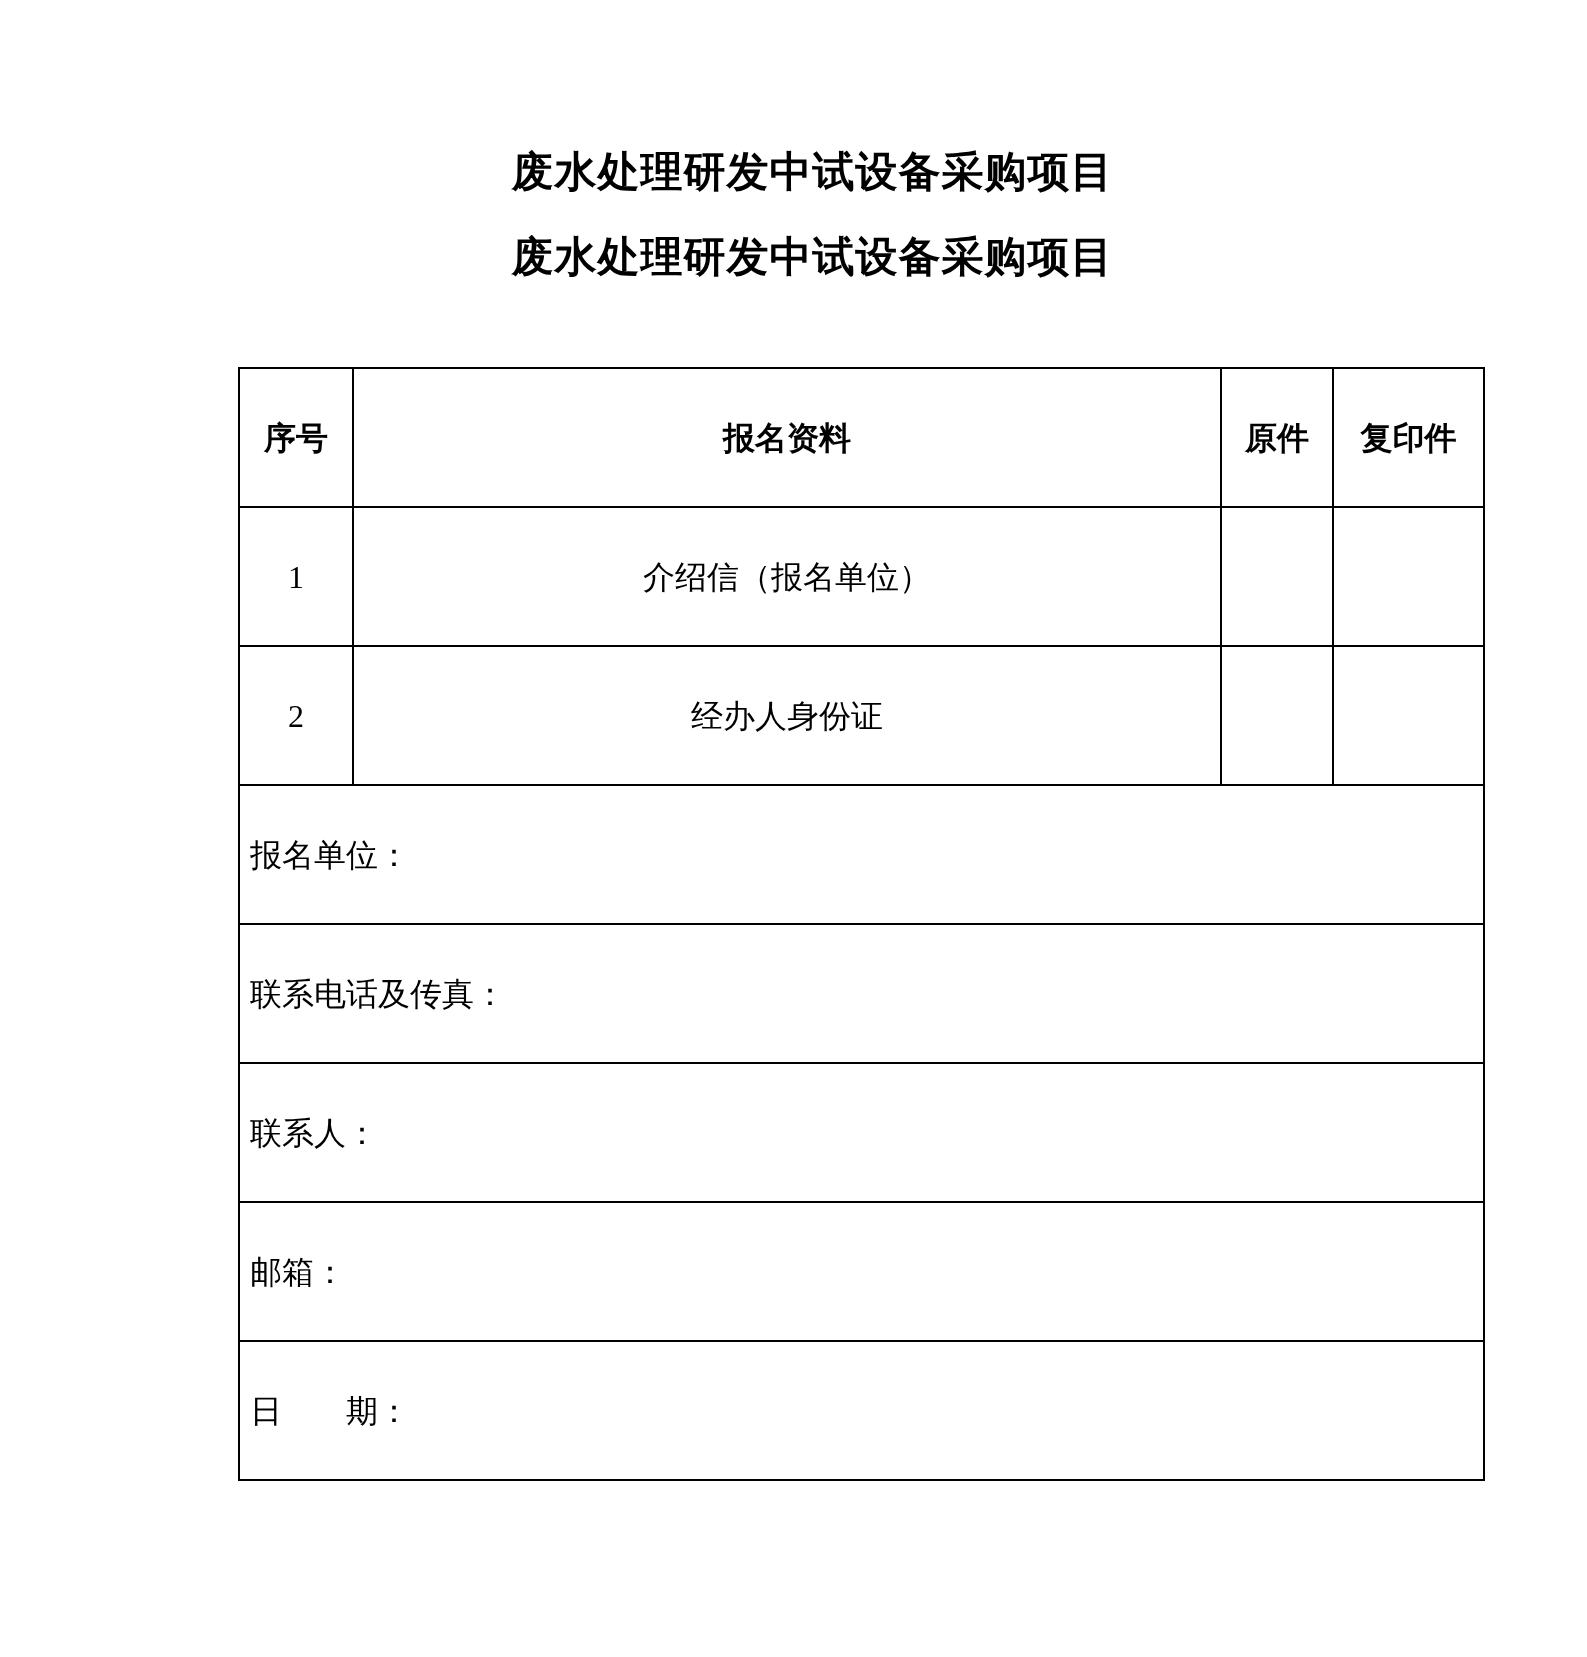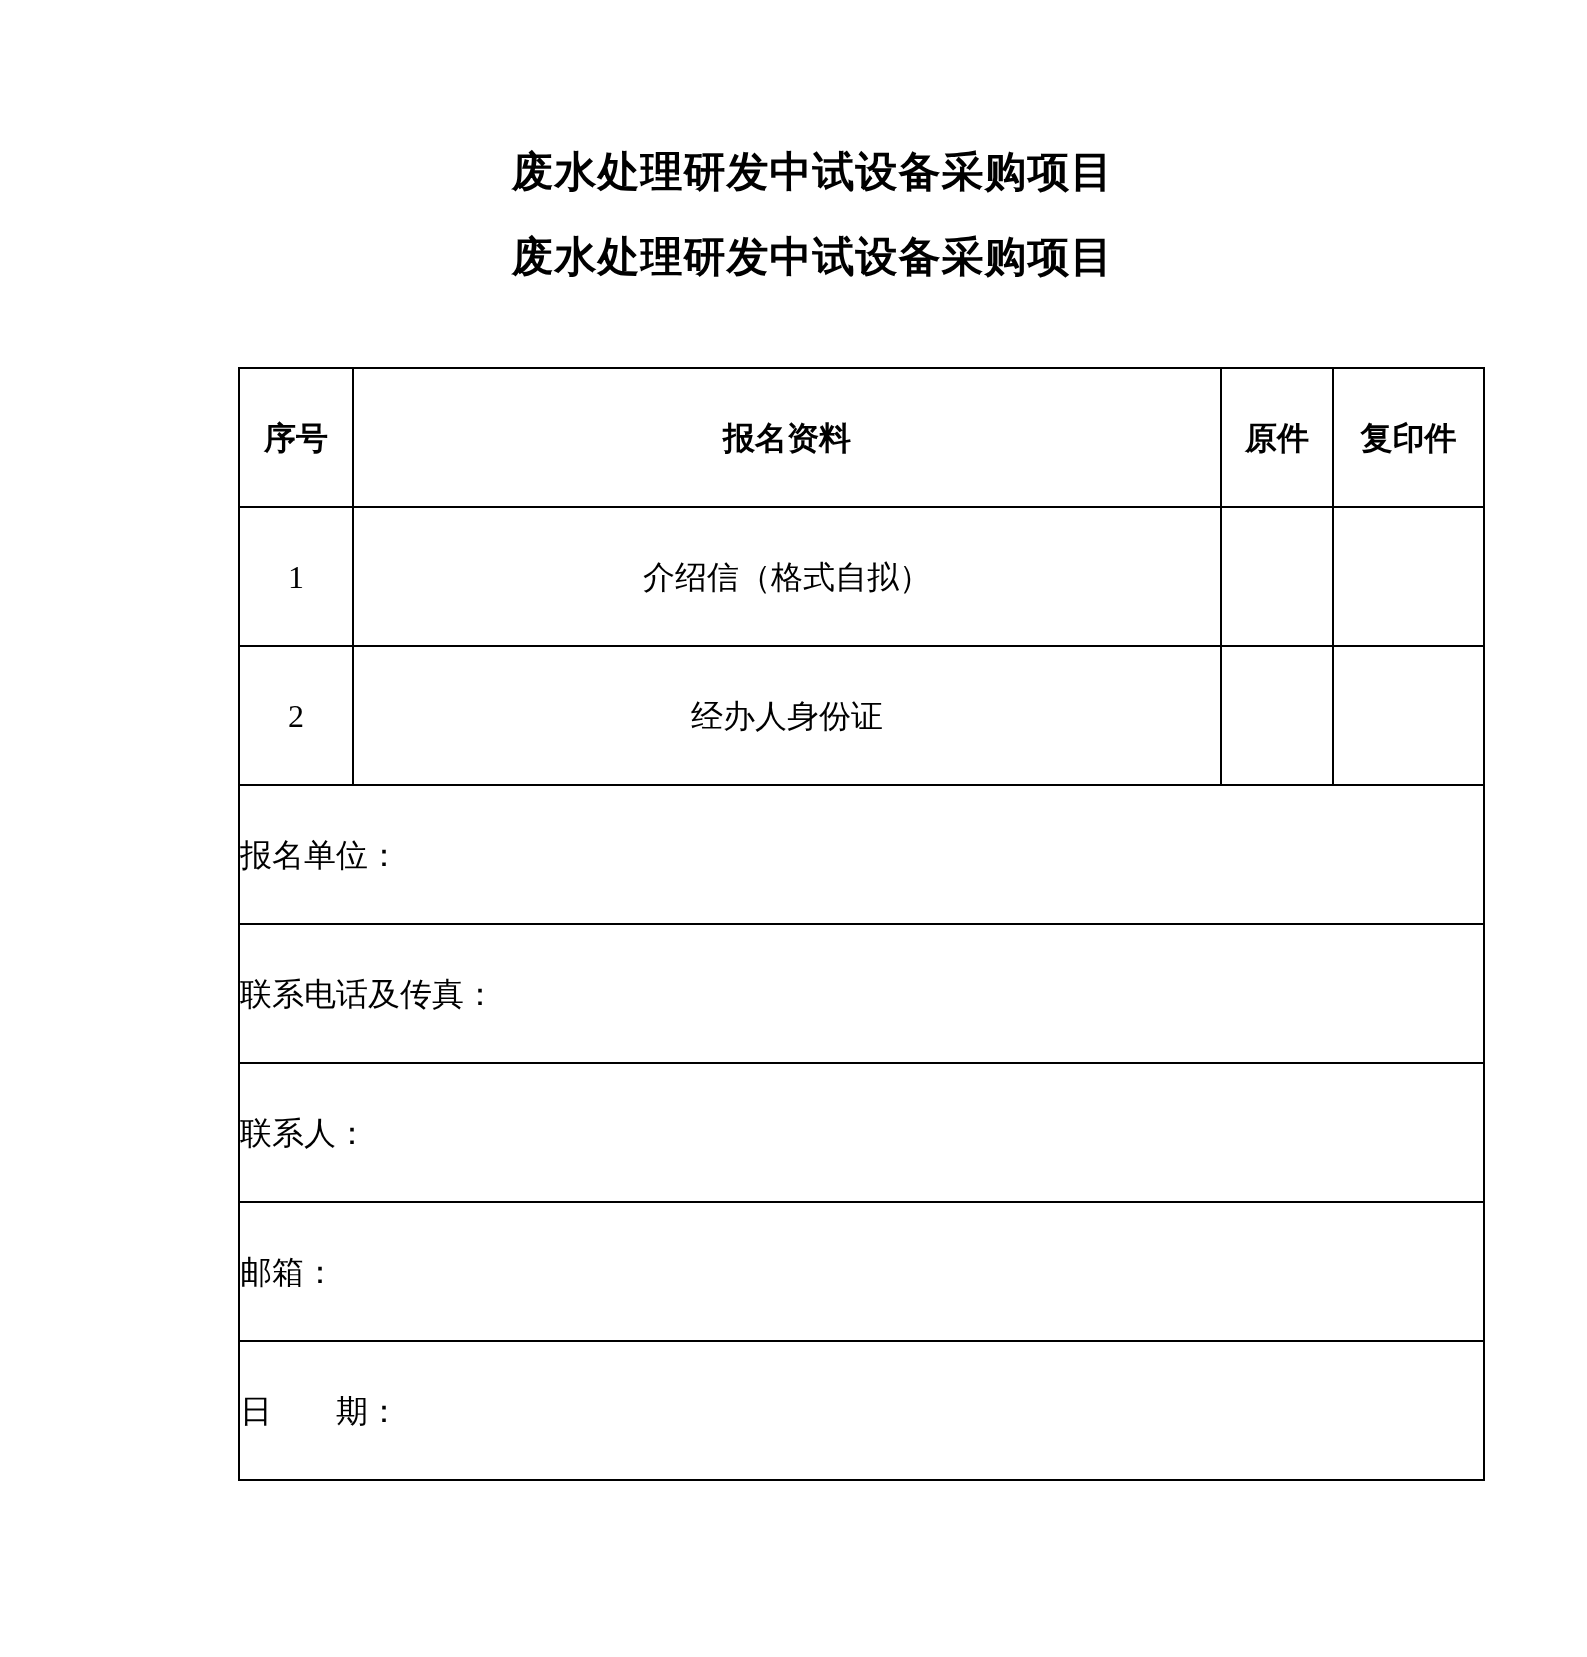--- a/index.html
+++ b/index.html
@@ -57,21 +57,21 @@
     text-align: center;
     vertical-align: middle;
   }
   .reg-table tr.header-row td {
     font-weight: bold;
     border-radius: 17px;
   }
   .reg-table td.label-cell {
     text-align: left;
     vertical-align: middle;
-    padding-left: 0;
+    padding-left: 10px;
   }
 </style>
 </head>
 <body>
 
 <div class="page">
 
   <div class="doc-title">
     <p>废水处理研发中试设备采购项目</p>
     <p>废水处理研发中试设备采购项目</p>
@@ -87,21 +87,21 @@
     <tbody>
       <tr class="header-row">
         <td class="center-cell">序号</td>
         <td class="center-cell">报名资料</td>
         <td class="center-cell">原件</td>
         <td class="center-cell">复印件</td>
       </tr>
 
       <tr>
         <td class="center-cell">1</td>
-        <td class="center-cell">介绍信（格式自拟）</td>
+        <td class="center-cell">介绍信（报名单位）</td>
         <td class="center-cell"></td>
         <td class="center-cell"></td>
       </tr>
 
       <tr>
         <td class="center-cell">2</td>
         <td class="center-cell">经办人身份证</td>
         <td class="center-cell"></td>
         <td class="center-cell"></td>
       </tr>

